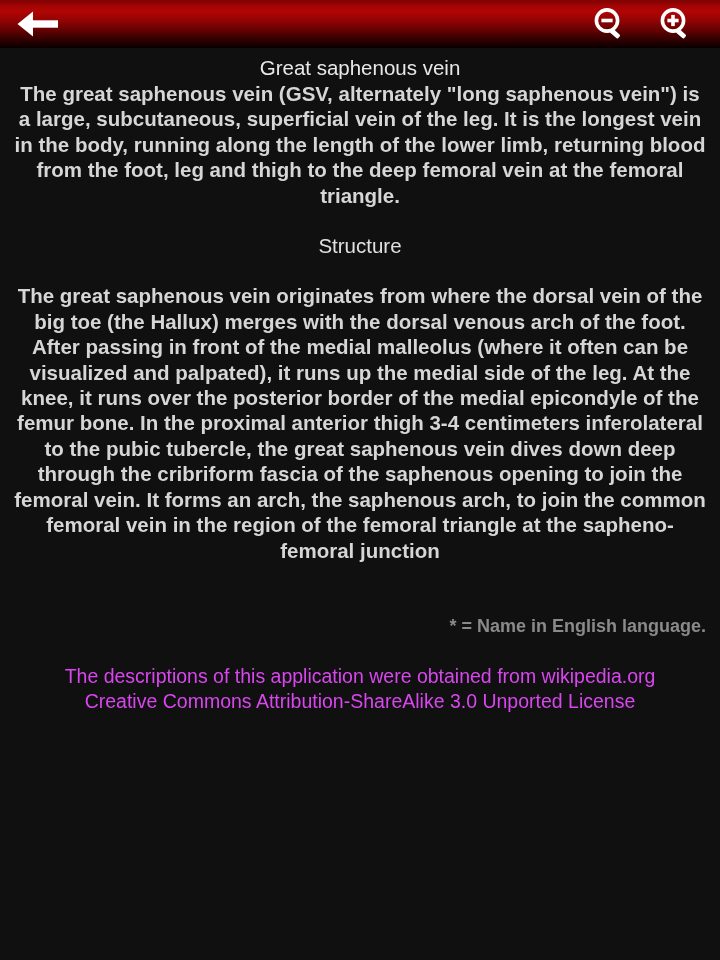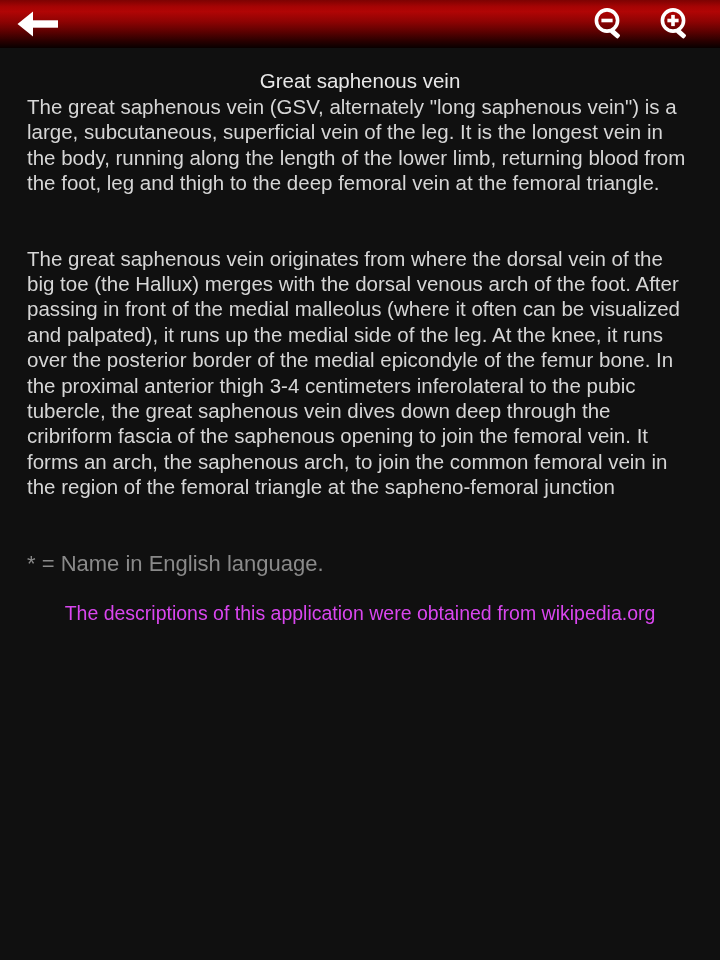--- a/index.html
+++ b/index.html
@@ -74,65 +74,66 @@
     cursor: pointer;
     background: transparent;
     border: none;
     padding: 0;
   }
 
   
   .content {
     flex: 1 1 auto;
     overflow: hidden;
-    padding: 13px;
+    padding: 0;
     box-sizing: border-box;
   }
 
   .doc-title {
     color: #e8e8e8;
     font-size: 20.5px;
     line-height: 26px;
     text-align: center;
     margin: 7px 0 0 0;
     padding: 0 12px;
     font-weight: normal;
   }
 
   .para {
     color: #d6d6d6;
     font-size: 20.5px;
     line-height: 25.4px;
-    margin: 0;
-    padding: 0 14px;
-    font-weight: normal;
+    text-align: center;
+    margin: 0;
+    padding: 0 14px;
+    font-weight: bold;
   }
 
   .section-head {
     color: #e0e0e0;
     font-size: 20.5px;
     line-height: 25.4px;
     text-align: center;
     margin: 0;
     padding: 0 14px;
     font-weight: normal;
   }
 
   .spacer-lg { height: 25px; }
   .spacer-md { height: 25px; }
   .spacer-xl { height: 51px; }
 
   .footnote {
     color: #8a8a8a;
-    font-size: 22px;
+    font-size: 18px;
     line-height: 25px;
-    text-align: left;
-    margin: 0;
-    padding: 0 14px;
-    font-weight: normal;
+    text-align: right;
+    margin: 0;
+    padding: 0 14px;
+    font-weight: bold;
   }
 
   .license {
     color: #d946ef;
     font-size: 19.5px;
     line-height: 25.2px;
     text-align: center;
     margin: 0;
     padding: 0 14px;
     font-weight: normal;
@@ -175,28 +176,30 @@
   </div>
 
   <div class="content">
 
     <div class="doc-title">Great saphenous vein</div>
 
     <p class="para">The great saphenous vein (GSV, alternately "long saphenous vein") is a large, subcutaneous, superficial vein of the leg. It is the longest vein in the body, running along the length of the lower limb, returning blood from the foot, leg and thigh to the deep femoral vein at the femoral triangle.</p>
 
     <div class="spacer-lg"></div>
 
+    <div class="section-head">Structure</div>
 
     <div class="spacer-md"></div>
 
     <p class="para">The great saphenous vein originates from where the dorsal vein of the big toe (the Hallux) merges with the dorsal venous arch of the foot. After passing in front of the medial malleolus (where it often can be visualized and palpated), it runs up the medial side of the leg. At the knee, it runs over the posterior border of the medial epicondyle of the femur bone. In the proximal anterior thigh 3-4 centimeters inferolateral to the pubic tubercle, the great saphenous vein dives down deep through the cribriform fascia of the saphenous opening to join the femoral vein. It forms an arch, the saphenous arch, to join the common femoral vein in the region of the femoral triangle at the sapheno-femoral junction</p>
 
     <div class="spacer-xl"></div>
 
     <p class="footnote">* = Name in English language.</p>
 
     <div class="spacer-md"></div>
 
     <div class="license">The descriptions of this application were obtained from wikipedia.org</div>
+    <div class="license">Creative Commons Attribution-ShareAlike 3.0 Unported License</div>
 
   </div>
 
 </div>
 
 </body></html>

